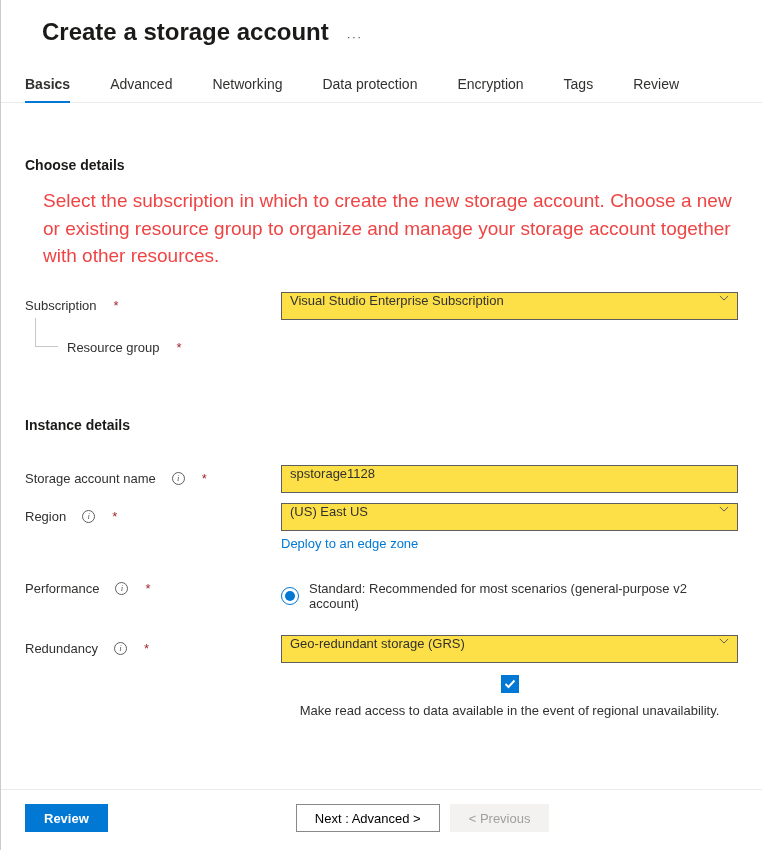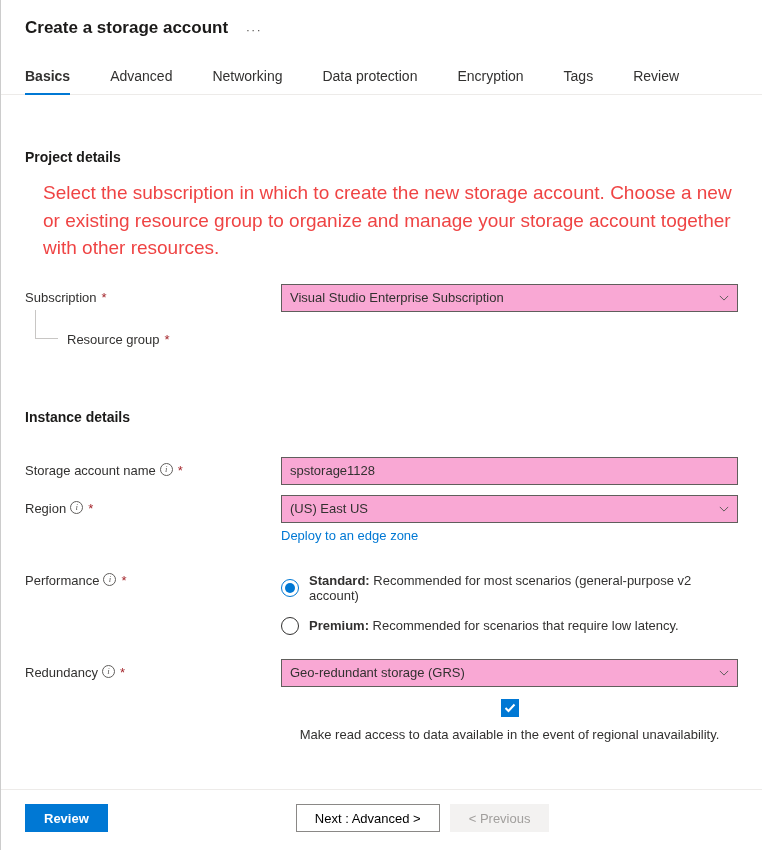--- a/index.html
+++ b/index.html
@@ -10,24 +10,25 @@
       background: #fff;
       width: 762px;
       height: 850px;
       position: relative;
       border-left: 1px solid #ccc;
     }
     .header {
       padding: 18px 24px 0 24px;
     }
     .page-title {
-      font-size: 17px;
+      font-size: 24px;
       font-weight: 600;
       color: #1b1a19;
       display: inline-block;
+      margin-left: 17px;
     }
     .more-dots {
       display: inline-block;
       margin-left: 14px;
       color: #605e5c;
       font-size: 13px;
       vertical-align: middle;
       letter-spacing: 1px;
     }
     .tabs {
@@ -77,22 +78,22 @@
       align-items: flex-start;
       margin-bottom: 10px;
     }
     .field-label {
       width: 256px;
       flex-shrink: 0;
       font-size: 13px;
       color: #323130;
       padding-top: 6px;
       display: flex;
-      align-items: flex-start;
-      gap: 4px;
+      align-items: center;
+      gap: 16px;
     }
     .field-label.indented {
       padding-left: 42px;
       position: relative;
     }
     .field-label.indented::before {
       content: "";
       position: absolute;
       left: 10px;
       top: -16px;
@@ -120,25 +121,25 @@
       font-family: serif;
       cursor: pointer;
     }
     .field-control {
       flex: 1;
     }
     .select-box, .input-box {
       width: 100%;
       height: 28px;
       border: 1px solid #605e5c;
-      background: #f9a8d4;
+      background: #fde047;
       font-size: 13px;
       padding: 0 8px;
       display: flex;
-      align-items: center;
+      align-items: flex-start;
       justify-content: space-between;
       cursor: pointer;
     }
     .input-box {
       cursor: text;
     }
     .chevron {
       width: 10px;
       height: 10px;
       flex-shrink: 0;
@@ -178,21 +179,21 @@
     .radio-outer.selected {
       border-color: #0078d4;
     }
     .radio-inner {
       width: 10px;
       height: 10px;
       border-radius: 50%;
       background: #0078d4;
     }
     .radio-label { font-size: 13px; }
-    .radio-label b { font-weight: 700; text-align: center; }
+    .radio-label b { font-weight: 400; text-align: center; }
     .checkbox-row {
       display: flex;
       align-items: center;
       gap: 10px;
       margin-top: 12px;
       cursor: pointer;
       flex-direction: column;
     }
     .checkbox {
       width: 18px;
@@ -255,21 +256,21 @@
   <div class="tab">Advanced</div>
   <div class="tab">Networking</div>
   <div class="tab">Data protection</div>
   <div class="tab">Encryption</div>
   <div class="tab">Tags</div>
   <div class="tab">Review</div>
 </div>
 
 <div class="content">
 
-  <div class="section-title">Project details</div>
+  <div class="section-title">Choose details</div>
   <div class="section-desc">Select the subscription in which to create the new storage account. Choose a new or existing resource group to organize and manage your storage account together with other resources.</div>
 
   <div class="field-row">
     <div class="field-label">
       <span>Subscription</span>
         <span class="required">*</span>
     </div>
     <div class="field-control">
       <div class="select-box">
         <span>Visual Studio Enterprise Subscription</span>
@@ -330,24 +331,20 @@
       <span class="required">*</span>
     </div>
     <div class="field-control">
       <div class="radio-group">
         <div class="radio-row">
           <span class="radio-outer selected">
               <span class="radio-inner"></span>
             </span>
           <span class="radio-label"><b>Standard:</b><span> Recommended for most scenarios (general-purpose v2 account)</span></span>
         </div>
-        <div class="radio-row">
-          <span class="radio-outer"></span>
-          <span class="radio-label"><b>Premium:</b><span> Recommended for scenarios that require low latency.</span></span>
-        </div>
       </div>
     </div>
   </div>
 
   <div class="field-row" style="margin-top:24px;">
     <div class="field-label">
       <span>Redundancy</span>
       <span class="info-icon">i</span>
       <span class="required">*</span>
     </div>

